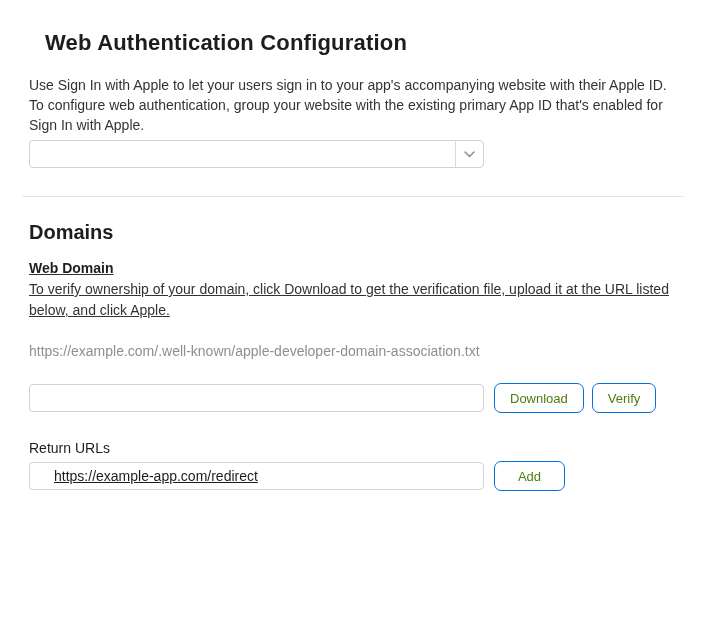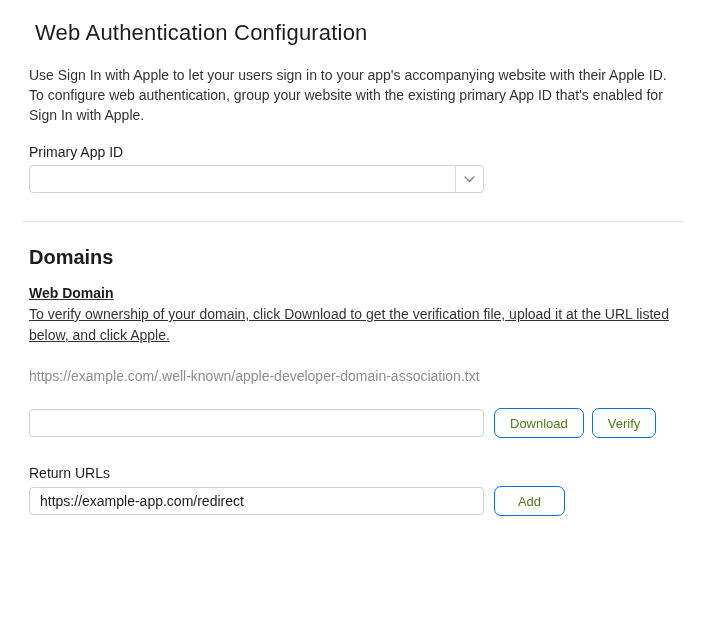--- a/index.html
+++ b/index.html
@@ -8,23 +8,23 @@
     width: 710px;
     height: 624px;
     background: #ffffff;
     font-family: "Liberation Sans", sans-serif;
     color: #1d1d1f;
     overflow: hidden;
   }
   .page { padding: 14px 26px 0 29px; }
 
   .title {
-    margin: 6px;
+    margin: 16px;
     font-size: 22px;
-    font-weight: 400;
+    font-weight: 700;
     letter-spacing: 0.2px;
     color: #1d1d1f;
   }
   .intro, .section-desc {
     margin: 19px 0 0;
     font-size: 14px;
     line-height: 20px;
     color: #333333;
     max-width: 656px;
   }
@@ -101,26 +101,27 @@
     display: flex;
     align-items: center;
   }
   .input-row.return-row { margin-top: 5px; }
 
   input.text-input {
     width: 455px;
     height: 28px;
     border: 1px solid #d2d2d7;
     border-radius: 4px;
-    padding: 0 10px;
+    padding: 0 24px;
     font-family: "Liberation Sans", sans-serif;
     font-size: 14px;
     color: #1d1d1f;
     background: #ffffff;
     outline: none;
+    text-decoration: underline;
   }
 
   .btn {
     margin-left: 10px;
     height: 30px;
     padding: 0 15px;
     background: #ffffff;
     border: 1px solid #0071e3;
     border-radius: 7px;
     color: #4d7c0f;
@@ -137,21 +138,20 @@
 </style>
 </head>
 <body>
 
 <div class="page">
 
   <h1 class="title">Web Authentication Configuration</h1>
 
   <p class="intro">Use Sign In with Apple to let your users sign in to your app's accompanying website with their Apple ID. To configure web authentication, group your website with the existing primary App ID that's enabled for Sign In with Apple.</p>
 
-  <label class="field-label">Primary App ID</label>
 
   <div class="select">
     <span class="select-value"></span>
     <span class="chev-box">
       <svg width="11" height="7" viewBox="0 0 11 7" fill="none">
         <path d="M1 1 L5.5 5.5 L10 1" stroke="#86868b" stroke-width="1.4" stroke-linecap="round" stroke-linejoin="round"></path>
       </svg>
     </span>
   </div>
 

